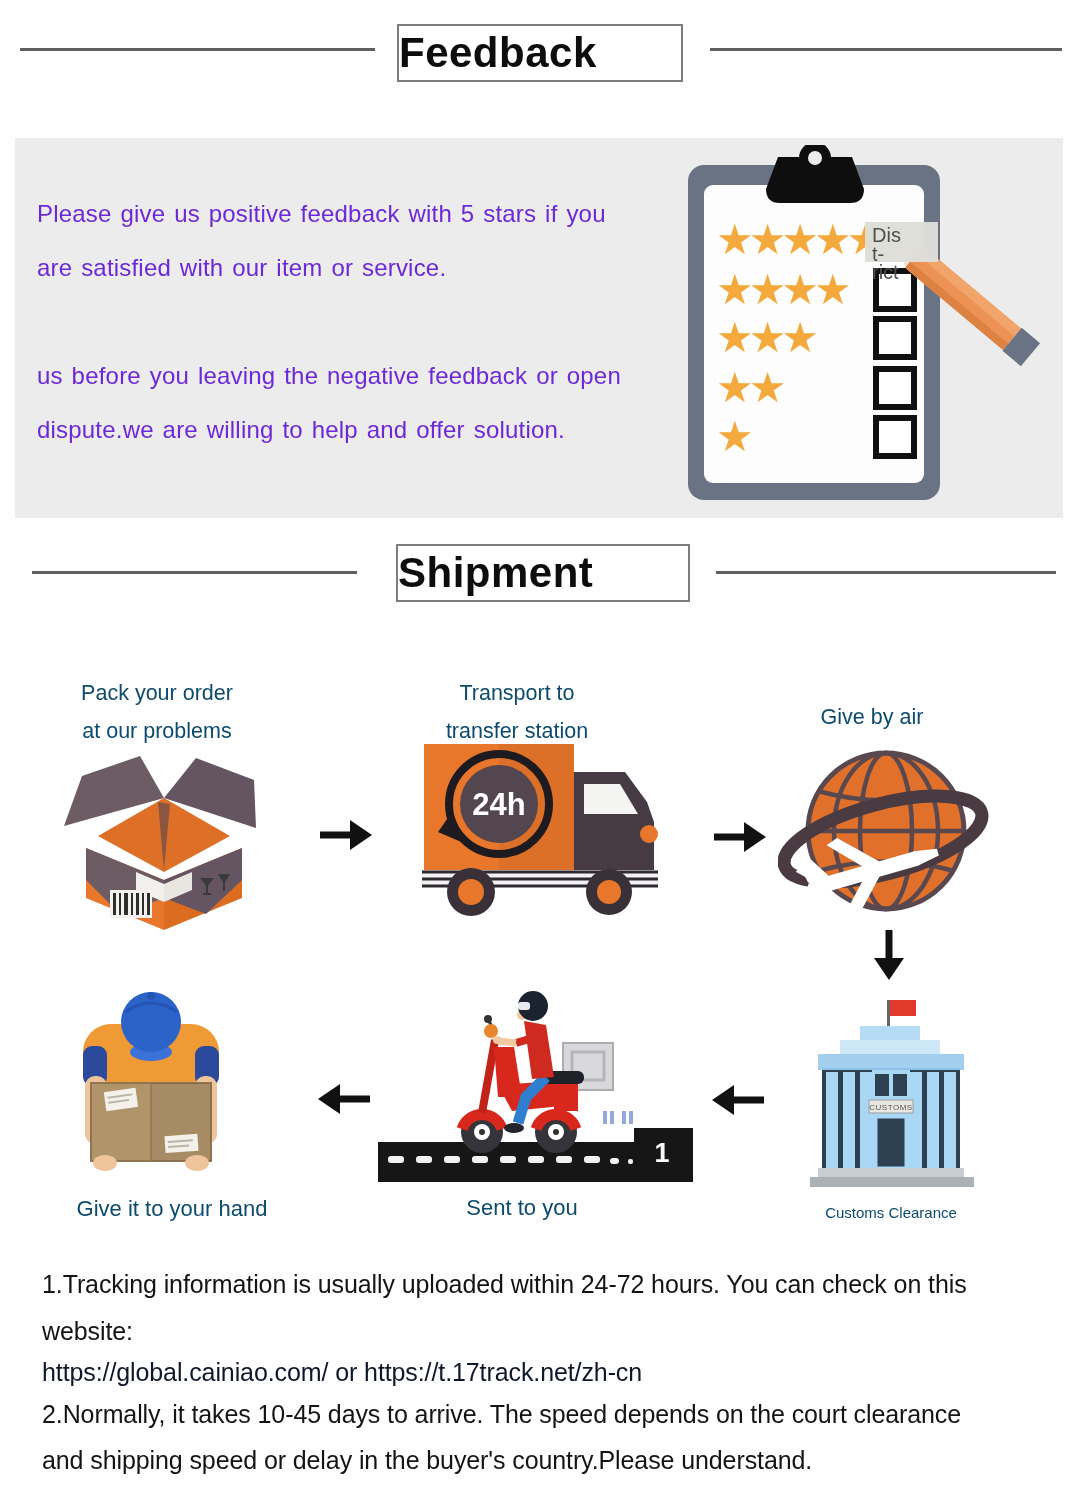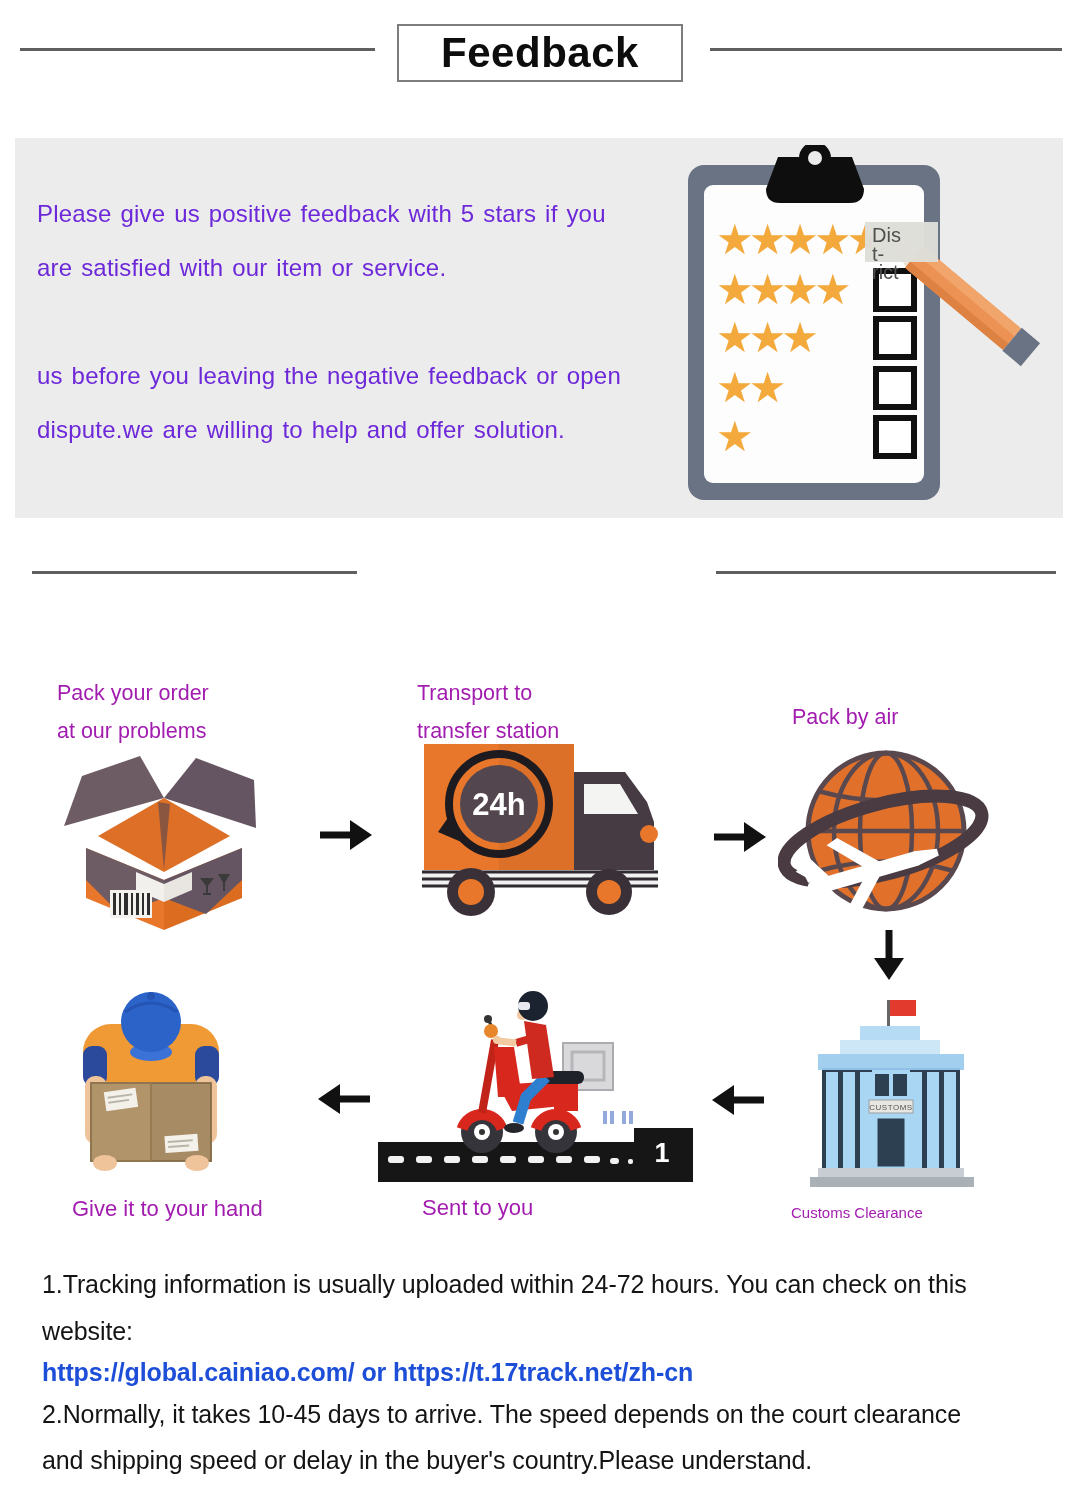--- a/index.html
+++ b/index.html
@@ -1,26 +1,26 @@
 <!DOCTYPE html>
 <html><head>
 <meta charset="utf-8">
 <style>
   *{margin:0;padding:0;box-sizing:border-box}
   html,body{background:#fff}
   body{width:1080px;height:1500px;position:relative;font-family:"Liberation Sans",sans-serif;color:#1a1a1a;overflow:hidden}
   .page{position:absolute;left:0;top:0;width:1080px;height:1500px;background:#fff}
   .abs{position:absolute}
   .rule{position:absolute;height:3px;background:#5f5f5f}
-  .hdr-box{position:absolute;background:#fff;border:2px solid #7d7d7d;display:flex;align-items:center;justify-content:center;font-weight:bold;font-size:42px;letter-spacing:.5px;color:#0d0d0d}
+  .hdr-box{position:absolute;background:#fff;border:2px solid #7d7d7d;display:flex;align-items:center;justify-content:flex-start;font-weight:bold;font-size:42px;letter-spacing:.5px;color:#0d0d0d}
   .panel{position:absolute;left:15px;top:138px;width:1048px;height:380px;background:#ececec}
   .fb-line{position:absolute;left:37px;font-size:24px;letter-spacing:.2px;word-spacing:2px;color:#6d28d9;white-space:nowrap}
-  .step-label{position:absolute;text-align:left;font-size:21.5px;line-height:38px;color:#a21caf;white-space:nowrap}
+  .step-label{position:absolute;text-align:center;font-size:21.5px;line-height:38px;color:#0c4a6e;white-space:nowrap}
   .note{position:absolute;left:42px;font-size:25px;letter-spacing:-.1px;color:#141414;white-space:nowrap;font-weight:400}
-  .note.red{color:#1d4ed8;font-weight:bold}
+  .note.red{color:#0f172a;font-weight:normal}
   svg{display:block}
   svg text{font-family:"Liberation Sans",sans-serif}
 </style>
 </head>
 <body>
 
 <div class="page">
 
   <div class="rule" style="left:20px;top:48px;width:355px"></div>
   <div class="hdr-box" style="left:397px;top:24px;width:286px;height:58px">
@@ -62,32 +62,35 @@
     </g>
     <g>
       <rect x="187" y="77" width="73" height="40" fill="#DEDED9" opacity="0.97"></rect>
       <text x="194" y="97" font-size="20" fill="#4F4F4F">Dis</text>
       <text x="194" y="116" font-size="20" fill="#4F4F4F">t-</text>
       <text x="194" y="134" font-size="20" fill="#4F4F4F">rict</text>
     </g>
   </svg>
 
   <div class="rule" style="left:32px;top:571px;width:325px"></div>
+  <div class="hdr-box" style="left:396px;top:544px;width:294px;height:58px">
+    <span>Shipment</span>
+  </div>
   <div class="rule" style="left:716px;top:571px;width:340px"></div>
 
   <div class="step-label" style="left:57px;top:674px;width:200px">
     <div>Pack your order</div>
     <div>at our problems</div>
   </div>
   <div class="step-label" style="left:417px;top:674px;width:200px">
     <div>Transport to</div>
     <div>transfer station</div>
   </div>
   <div class="step-label" style="left:792px;top:698px;width:160px">
-    <div>Pack by air</div>
+    <div>Give by air</div>
   </div>
 
   <svg class="abs" style="left:58px;top:744px" width="215" height="190" viewBox="0 0 215 190">
     <polygon points="6,82 24,32 82,12 106,54" fill="#6E5C65"></polygon>
     <polygon points="106,54 138,14 196,36 198,84" fill="#655461"></polygon>
     <polygon points="40,92 106,54 172,92 106,128" fill="#DD6F26"></polygon>
     <polygon points="100,58 112,60 106,126" fill="#8A5640"></polygon>
     <polygon points="28,104 106,136 106,186 28,154" fill="#E8772B"></polygon>
     <polygon points="106,136 184,104 184,154 106,186" fill="#DB6C20"></polygon>
     <polygon points="28,104 106,136 106,154 62,170 28,136" fill="#6E5C65"></polygon>

